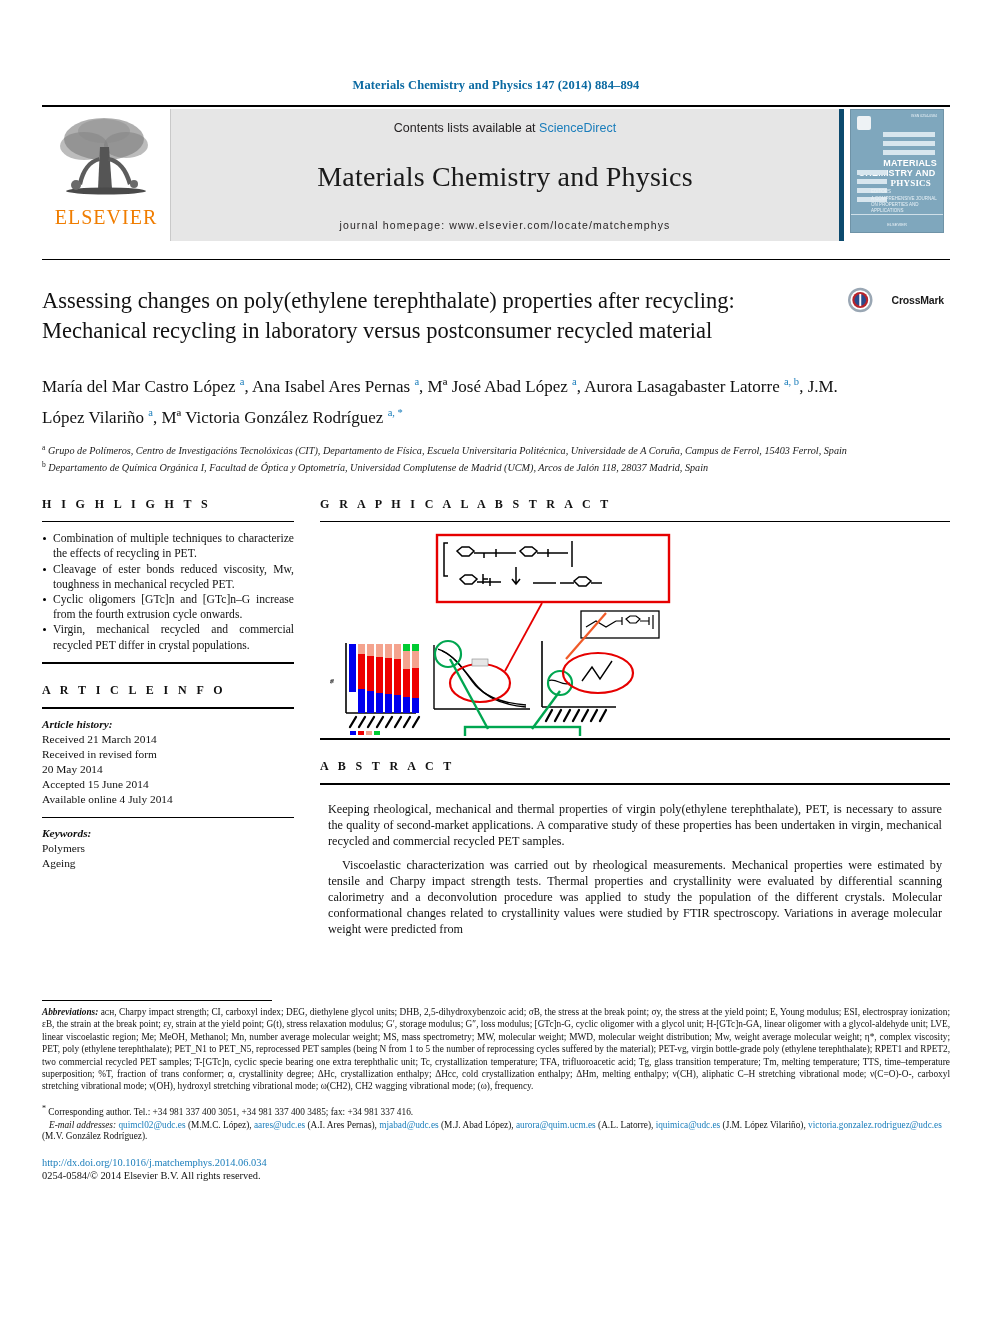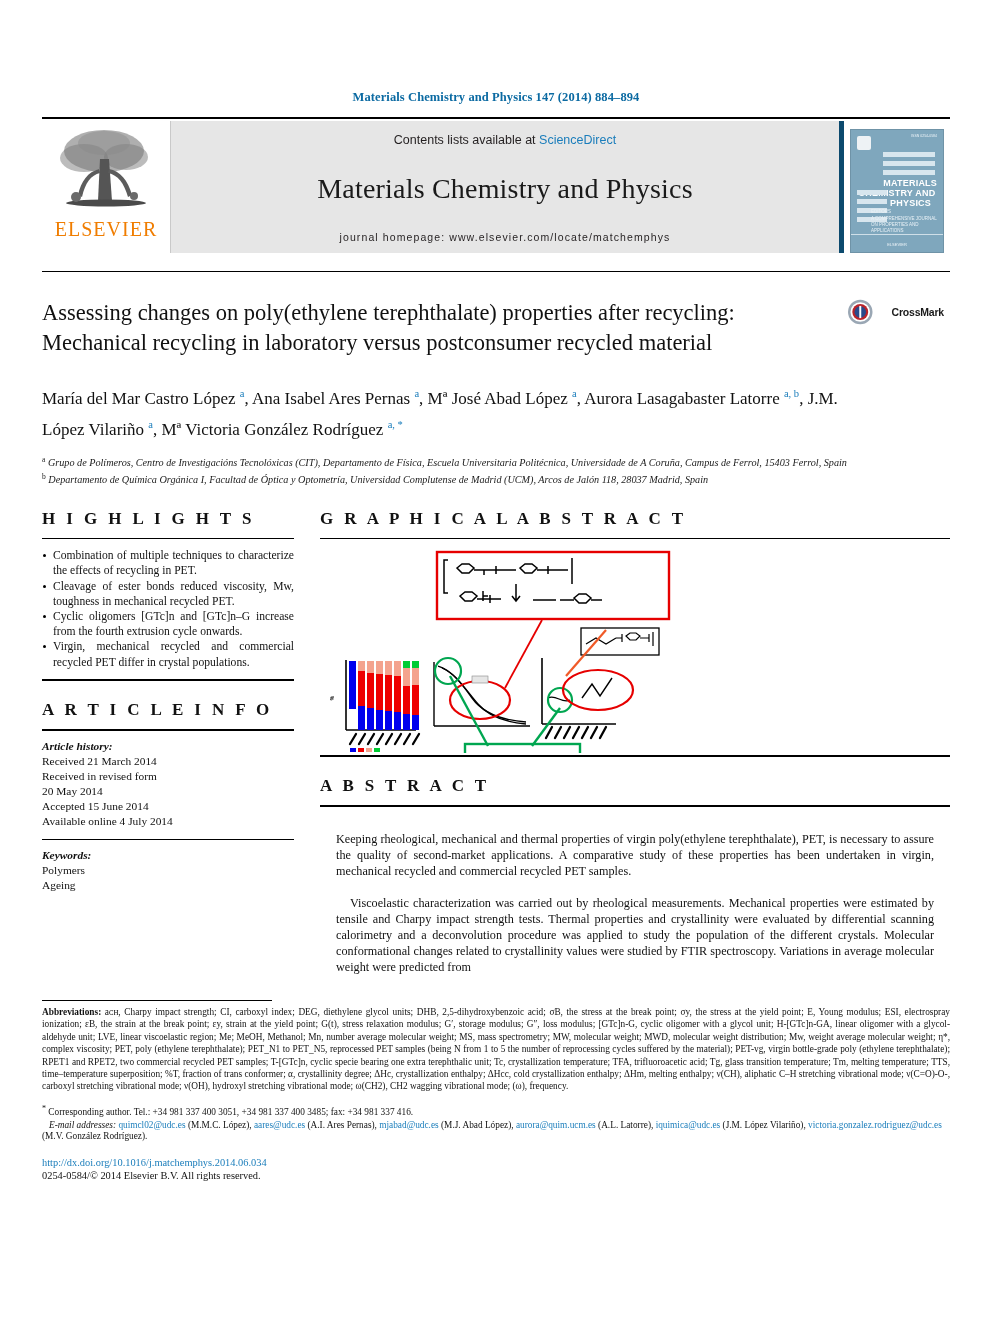--- a/index.html
+++ b/index.html
@@ -14,21 +14,21 @@
     font-family: "Liberation Serif", serif;
     color: #000;
     position: relative;
     overflow: hidden;
   }
   .page {
     position: relative;
     width: 992px;
     height: 1323px;
     box-sizing: border-box;
-    padding: 16px 42px;
+    padding: 4px 42px;
   }
 
   
   .running-head {
     text-align: center;
     color: #0b6aa2;
     font-family: "Liberation Serif", serif;
     font-size: 12.5px;
     font-weight: bold;
     padding-top: 74px;
@@ -90,21 +90,21 @@
   .homepage-line {
     font-family: "Liberation Sans", sans-serif;
     font-size: 10.5px;
     letter-spacing: 1.1px;
     color: #231f20;
   }
   .cover-cell {
     width: 106px;
     flex: 0 0 106px;
     display: flex;
-    align-items: flex-end;
+    align-items: flex-start;
     justify-content: center;
   }
   .cover-art {
     width: 94px;
     height: 124px;
     background: #7fa7bd;
     position: relative;
     box-sizing: border-box;
     border: 1px solid #6f93a7;
     overflow: hidden;
@@ -223,21 +223,21 @@
     margin-top: 22px;
     display: flex;
     gap: 26px;
   }
   .col-left { width: 252px; flex: 0 0 252px; }
   .col-right { flex: 1 1 auto; }
 
   .sec-head {
     font-family: "Liberation Serif", serif;
     font-weight: bold;
-    font-size: 17px;
+    font-size: 12px;
     letter-spacing: 3.4px;
     color: #111;
     text-transform: uppercase;
     margin-bottom: 9px;
   }
   .rule-thin { border-top: 1px solid #000; }
   .rule-thick { border-top: 2px solid #000; }
 
   .highlights {
     margin: 0;
@@ -291,39 +291,39 @@
 
   .abstract-block { margin-top: 19px; }
   .abs-body {
     padding-top: 8px;
     font-family: "Liberation Serif", serif;
     font-size: 12.2px;
     line-height: 16px;
     text-align: justify;
     color: #111;
   }
-  .abs-body p { margin: 16px; }
+  .abs-body p { margin: 8px; }
   .abs-body p + p { text-indent: 14px; }
 
   
   .footnotes {
     position: absolute;
     left: 42px;
     right: 42px;
     top: 1000px;
   }
   .fn-rule { width: 230px; border-top: 1px solid #000; margin-bottom: 5px; }
   .abbrev {
     font-family: "Liberation Serif", serif;
     font-size: 9.3px;
     line-height: 12.4px;
     text-align: justify;
     color: #111;
   }
-  .abbrev .lab { font-weight: bold; }
+  .abbrev .lab { font-style: italic; font-weight: bold; }
   .corr {
     margin-top: 10px;
     font-family: "Liberation Serif", serif;
     font-size: 9.3px;
     line-height: 11px;
     color: #111;
   }
   .corr .star { font-size: 8px; vertical-align: super; }
   .corr .lab { font-style: italic; }
   a.link, .link {
@@ -380,21 +380,21 @@
 
     <div class="cover-cell">
       <div class="cover-art">
         <div class="elogo"></div>
         <div class="ctop">ISSN 0254-0584</div>
         <div class="band" style="top:22px;width:52px;right:8px;left:auto;"></div>
         <div class="band" style="top:31px;width:52px;right:8px;left:auto;"></div>
         <div class="band" style="top:40px;width:52px;right:8px;left:auto;"></div>
         <div class="ctitle" style="top:48px;text-align:right;right:6px;left:auto;">MATERIALS</div>
         <div class="ctitle" style="top:58px;">CHEMISTRY AND</div>
-        <div class="ctitle" style="top:68px;text-align:right;right:12px;left:auto;">PHYSICS</div>
+        <div class="ctitle" style="top:68px;text-align:right;right:12px;left:auto;font-family:Liberation Serif, serif;">PHYSICS</div>
         <div class="band" style="top:60px;width:30px;left:6px;"></div>
         <div class="band" style="top:69px;width:30px;left:6px;"></div>
         <div class="band" style="top:78px;width:30px;left:6px;"></div>
         <div class="band" style="top:87px;width:30px;left:6px;"></div>
         <div class="csub" style="top:79px;">EDITORS</div>
         <div class="csub" style="top:86px;">A COMPREHENSIVE JOURNAL</div>
         <div class="csub" style="top:92px;">ON PROPERTIES AND APPLICATIONS</div>
         <div class="cdiv" style="top:104px;"></div>
         <div class="cfoot">ELSEVIER</div>
       </div>

